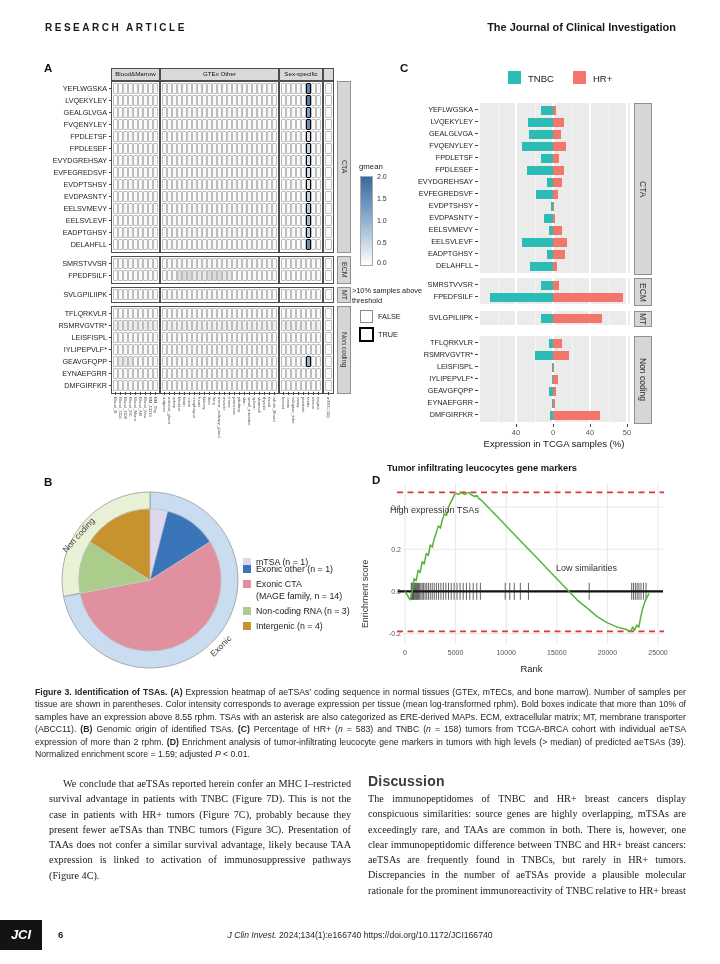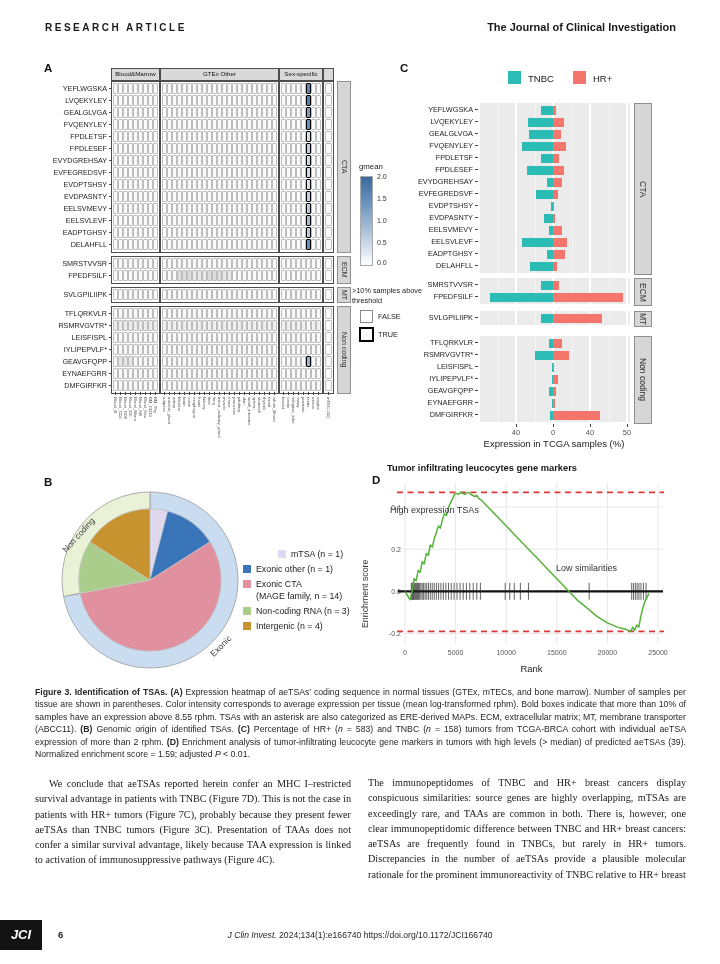--- a/index.html
+++ b/index.html
@@ -41,21 +41,21 @@
   .pie-leg-item{position:absolute;left:0;white-space:nowrap;font-size:8.8px;color:#222;}
   .pie-leg-sw{display:inline-block;width:8px;height:8px;margin-right:5px;vertical-align:-1px;}
   
   .d-title{font-size:9.3px;font-weight:600;color:#151515;white-space:nowrap;}
   .d-ann{font-size:9px;color:#333;white-space:nowrap;}
   .d-ylab{writing-mode:vertical-rl;transform:rotate(180deg);font-size:8.8px;color:#333;}
   
   #caption{position:absolute;left:35px;top:686px;width:651px;font-size:8.7px;line-height:12.4px;color:#262626;text-align:justify;}
   
   .bodytext{font-family:"Liberation Serif",serif;font-size:10.2px;line-height:15.3px;text-align:justify;color:#191919;}
-  .indent{text-indent:14px;}
+  .indent{text-indent:14px;margin-left:14px;}
   .disc-head{font-size:14px;font-weight:700;color:#3c3c3c;letter-spacing:0.2px;font-family:"Liberation Sans",sans-serif;}
   
   .jci-box{left:0;top:920px;width:42px;height:30px;background:#131313;color:#fff;font-size:13px;font-weight:700;font-style:italic;text-align:center;line-height:30px;}
   .pagenum{left:58px;top:929px;font-size:9.5px;font-weight:700;color:#222;}
   .citation{left:150px;top:930px;width:420px;text-align:center;font-size:8.6px;color:#262626;}
   .watermark{right:8px;top:917px;font-size:20px;font-weight:700;color:#dadada;}
 </style>
 </head>
 <body>
 
@@ -1398,21 +1398,21 @@
       <path d="M 8.56 111.49 A 88 88 0 0 1 95.00 7.00 L 95.00 24.00 A 71 71 0 0 0 25.26 108.30 Z" fill="#e9f1d6" stroke="#9a9a9a" stroke-width="0.8"></path>
       <path d="M 95 95 L 95.00 24.00 A 71 71 0 0 1 112.66 26.23 Z" fill="#ded7ee" stroke="#c9c9c9" stroke-width="0.6"></path>
       <path d="M 95 95 L 112.66 26.23 A 71 71 0 0 1 154.95 56.96 Z" fill="#3a74b9" stroke="#c9c9c9" stroke-width="0.6"></path>
       <path d="M 95 95 L 154.95 56.96 A 71 71 0 1 1 25.26 108.30 Z" fill="#e0909f" stroke="#c9c9c9" stroke-width="0.6"></path>
       <path d="M 95 95 L 25.26 108.30 A 71 71 0 0 1 35.05 56.96 Z" fill="#aacd8c" stroke="#c9c9c9" stroke-width="0.6"></path>
       <path d="M 95 95 L 35.05 56.96 A 71 71 0 0 1 95.00 24.00 Z" fill="#c6932f" stroke="#c9c9c9" stroke-width="0.6"></path>
     </svg>
   <div class="abs pie-ringlabel" style="left:57px;top:530px;transform:rotate(-48deg);">Non coding</div>
   <div class="abs pie-ringlabel" style="left:208px;top:641px;transform:rotate(-45deg);">Exonic</div>
   <div id="pie-legend" class="abs" style="left:243px;top:549px;width:120px;height:90px;">
-      <div class="pie-leg-item" style="top: 0px; margin-left: 35px;"><span class="pie-leg-sw" style="background: rgb(222, 215, 238);"></span><span>mTSA (n = 1)</span></div>
+      <div class="pie-leg-item" style="top: 8px;"><span class="pie-leg-sw" style="background: rgb(222, 215, 238);"></span><span>mTSA (n = 1)</span></div>
       <div class="pie-leg-item" style="top: 15px;"><span class="pie-leg-sw" style="background: rgb(58, 116, 185);"></span><span>Exonic other (n = 1)</span></div>
       <div class="pie-leg-item" style="top: 30px;"><span class="pie-leg-sw" style="background: rgb(224, 144, 159);"></span><span>Exonic CTA</span></div>
       <div class="pie-leg-item" style="top: 41.5px; padding-left: 13px;"><span>(MAGE family, n = 14)</span></div>
       <div class="pie-leg-item" style="top: 56.5px;"><span class="pie-leg-sw" style="background: rgb(170, 205, 140);"></span><span>Non-coding RNA (n = 3)</span></div>
       <div class="pie-leg-item" style="top: 71.5px;"><span class="pie-leg-sw" style="background: rgb(198, 147, 47);"></span><span>Intergenic (n = 4)</span></div>
     </div>
 
   <div class="abs panel-letter" style="left:372px;top:474px;">D</div>
   <div class="abs d-title" style="left:387px;top:463px;">Tumor infiltrating leucocytes gene markers</div>
   <svg id="gsea-svg" class="abs" style="left:378px;top:476px;" width="300" height="200" viewBox="0 0 300 200">
@@ -1495,20 +1495,21 @@
   <div class="abs d-ann" style="left:390px;top:505px;">High expression TSAs</div>
   <div class="abs d-ann" style="left:556px;top:563px;">Low similarities</div>
   <div class="abs d-ylab" style="left:360px;top:508px;height:120px;">Enrichment score</div>
 
   <div id="caption"><span style="font-weight: bold;">Figure 3. Identification of TSAs. </span><span style="font-weight: bold;">(A) </span><span>Expression heatmap of aeTSAs’ coding sequence in normal tissues (GTEx, mTECs, and bone marrow). Number of samples per tissue are shown in parentheses. Color intensity corresponds to average expression per tissue (mean log-transformed rphm). Bold boxes indicate that more than 10% of samples have an expression above 8.55 rphm. TSAs with an asterisk are also categorized as ERE-derived MAPs. ECM, extracellular matrix; MT, membrane transporter (ABCC11). </span><span style="font-weight: bold;">(B) </span><span>Genomic origin of identified TSAs. </span><span style="font-weight: bold;">(C) </span><span>Percentage of HR+ (</span><span style="font-style: italic;">n</span><span> = 583) and TNBC (</span><span style="font-style: italic;">n</span><span> = 158) tumors from TCGA-BRCA cohort with individual aeTSA expression of more than 2 rphm. </span><span style="font-weight: bold;">(D) </span><span>Enrichment analysis of tumor-infiltrating leucocyte gene markers in tumors with high levels (&gt; median) of predicted aeTSAs (39). Normalized enrichment score = 1.59; adjusted </span><span style="font-style: italic;">P</span><span> &lt; 0.01.</span></div>
 
   <div class="abs bodytext" style="left:35px;top:776px;width:316px;">
     <div class="indent">We conclude that aeTSAs reported herein confer an MHC I–restricted survival advantage in patients with TNBC (Figure 7D). This is not the case in patients with HR+ tumors (Figure 7C), probably because they present fewer aeTSAs than TNBC tumors (Figure 3C). Presentation of TAAs does not confer a similar survival advantage, likely because TAA expression is linked to activation of immunosuppressive pathways (Figure 4C).</div>
   </div>
   <div class="abs" style="left:368px;top:773px;width:318px;">
+    <div class="disc-head">Discussion</div>
     <div class="bodytext" style="margin-top:2px;">The immunopeptidomes of TNBC and HR+ breast cancers display conspicuous similarities: source genes are highly overlapping, mTSAs are exceedingly rare, and TAAs are common in both. There is, however, one clear immunopeptidomic difference between TNBC and HR+ breast cancers: aeTSAs are frequently found in TNBCs, but rarely in HR+ tumors. Discrepancies in the number of aeTSAs provide a plausible molecular rationale for the prominent immunoreactivity of TNBC relative to HR+ breast</div>
   </div>
 
   <div class="abs jci-box">JCI</div>
   <div class="abs pagenum">6</div>
   <div class="abs citation"><span style="font-style:italic;">J Clin Invest.</span><span> 2024;134(1):e166740  https://doi.org/10.1172/JCI166740</span></div>
 
 </div>
 
 </body></html>

